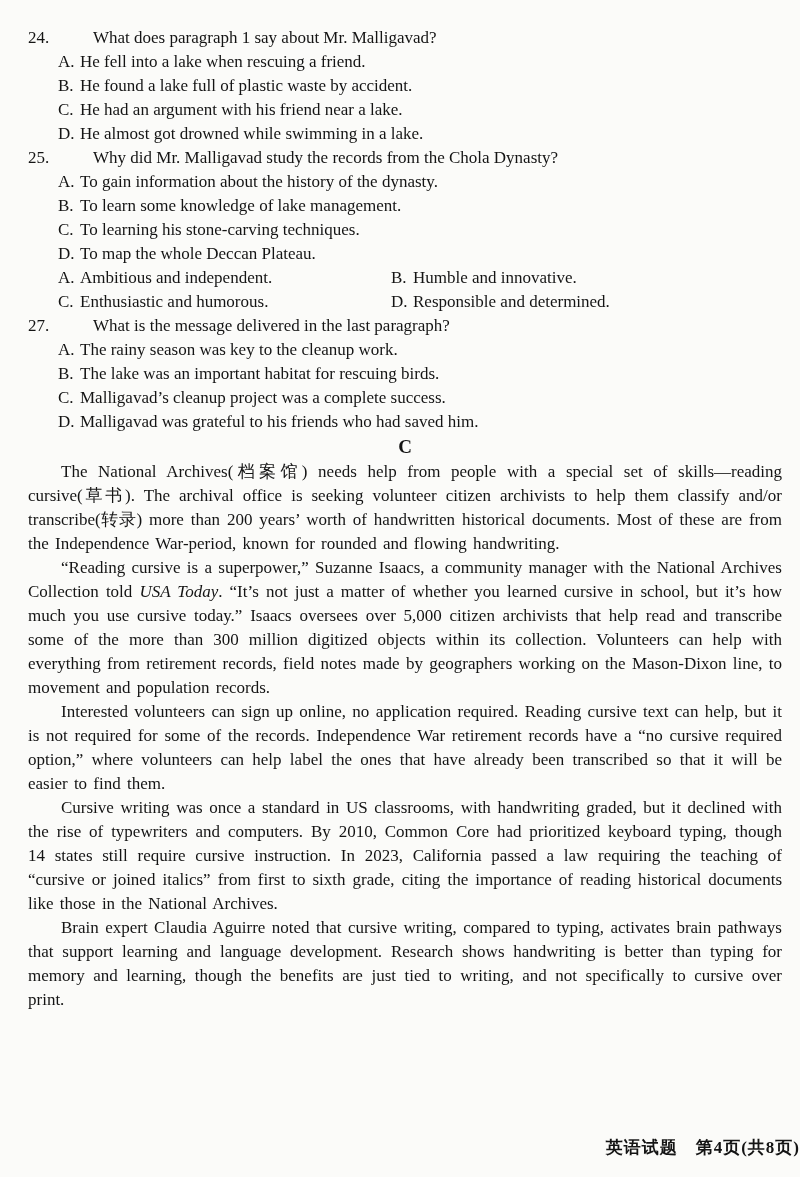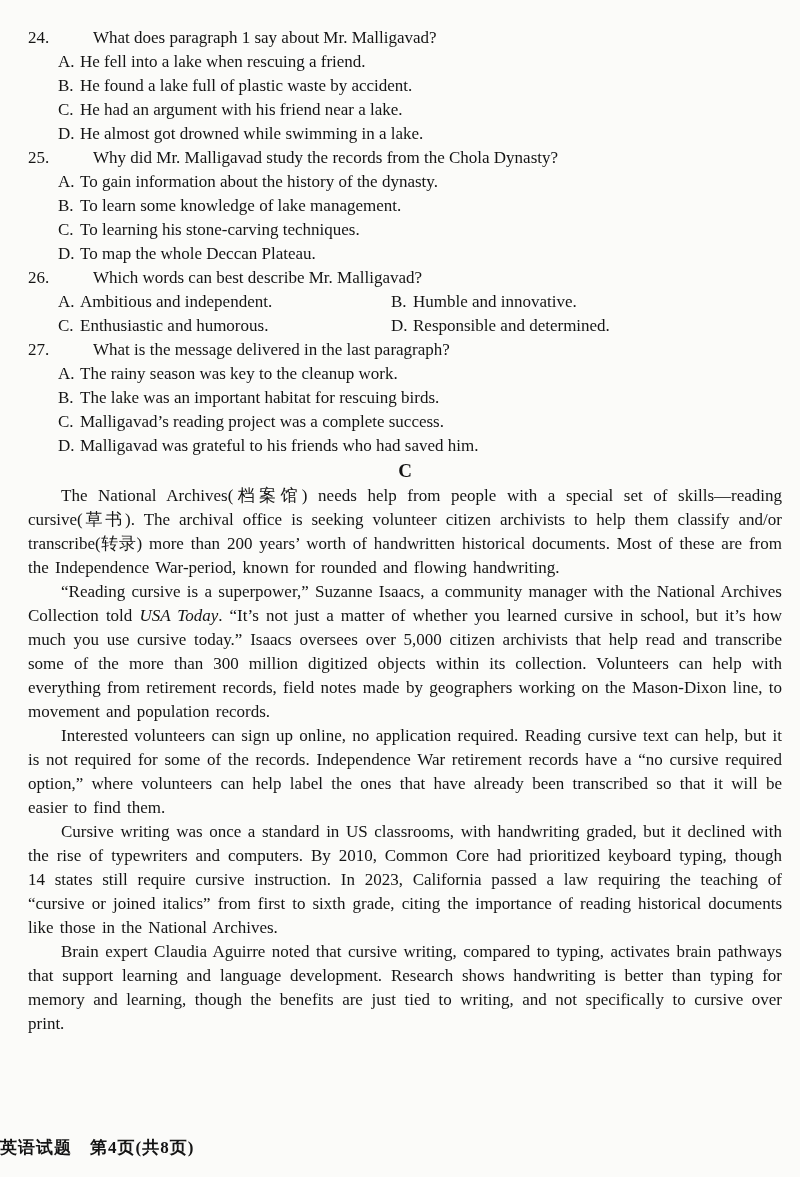--- a/index.html
+++ b/index.html
@@ -46,21 +46,21 @@
     text-indent:33px;
     word-spacing:2px;
   }
   .news-title { font-style:italic; }
   
   .footer {
     position:absolute;
     top:1136px;
     left:0;
     width:100%;
-    text-align:left;
+    text-align:right;
     font-weight:bold;
     font-size:17px;
     letter-spacing:1px;
     white-space:nowrap;
   }
   .footer-left { margin-right:18px; }
 </style>
 </head>
 <body>
 
@@ -110,24 +110,20 @@
         <span class="opt-text">To learning his stone-carving techniques.</span>
       </div>
       <div class="opt">
         <span class="opt-label">D.</span>
         <span class="opt-text">To map the whole Deccan Plateau.</span>
       </div>
     </div>
   </div>
 
   <div class="question">
-    <div class="q-stem">
-      <span class="q-num">26.</span>
-      <span class="q-text">Which words can best describe Mr. Malligavad?</span>
-    </div>
     <div class="q-options two-col">
       <div class="opt">
         <span class="opt-label">A.</span>
         <span class="opt-text">Ambitious and independent.</span>
       </div>
       <div class="opt">
         <span class="opt-label">B.</span>
         <span class="opt-text">Humble and innovative.</span>
       </div>
       <div class="opt">
@@ -150,21 +146,21 @@
       <div class="opt">
         <span class="opt-label">A.</span>
         <span class="opt-text">The rainy season was key to the cleanup work.</span>
       </div>
       <div class="opt">
         <span class="opt-label">B.</span>
         <span class="opt-text">The lake was an important habitat for rescuing birds.</span>
       </div>
       <div class="opt">
         <span class="opt-label">C.</span>
-        <span class="opt-text">Malligavad’s reading project was a complete success.</span>
+        <span class="opt-text">Malligavad’s cleanup project was a complete success.</span>
       </div>
       <div class="opt">
         <span class="opt-label">D.</span>
         <span class="opt-text">Malligavad was grateful to his friends who had saved him.</span>
       </div>
     </div>
   </div>
 
   <div class="passage">
     <div class="section-label">C</div>

